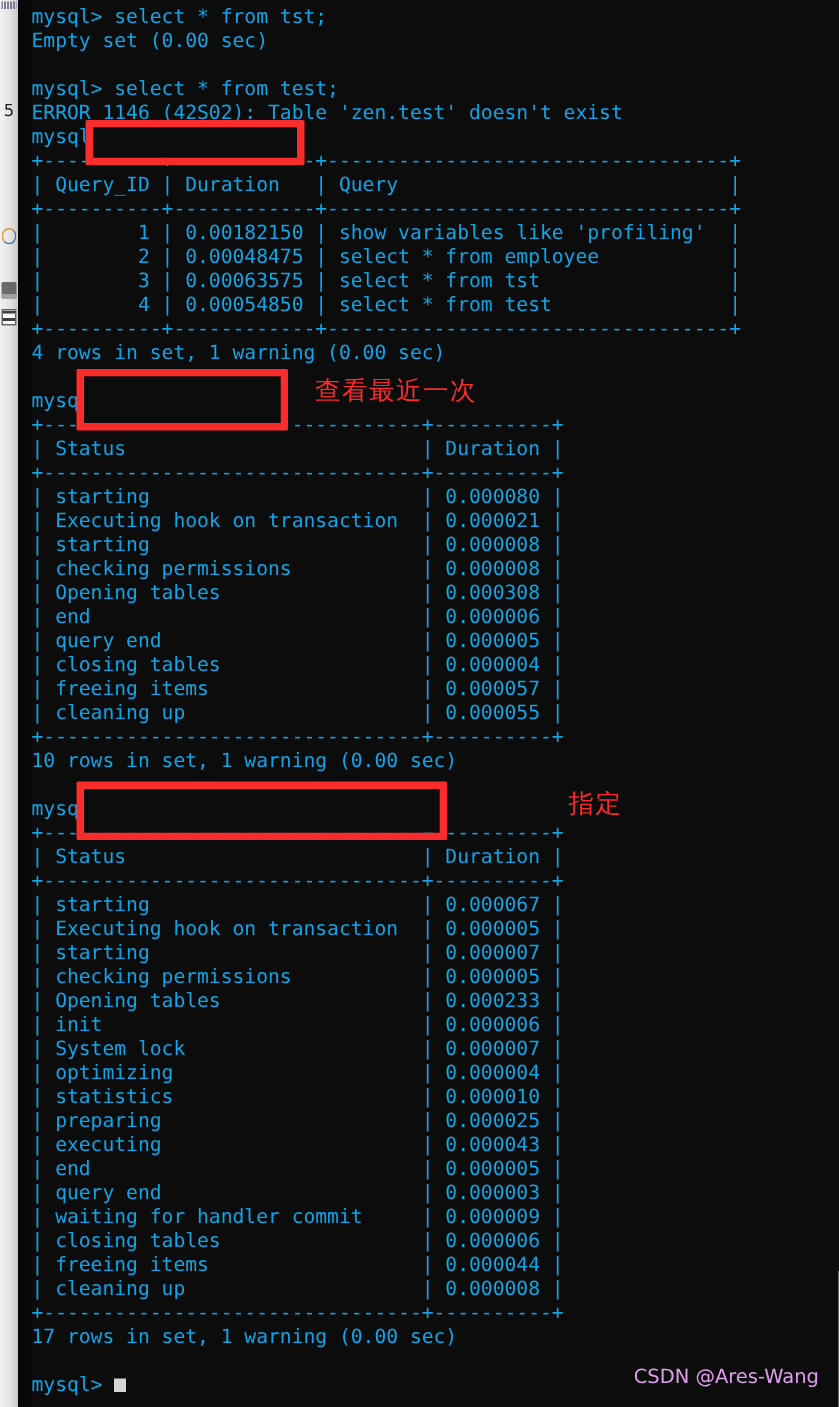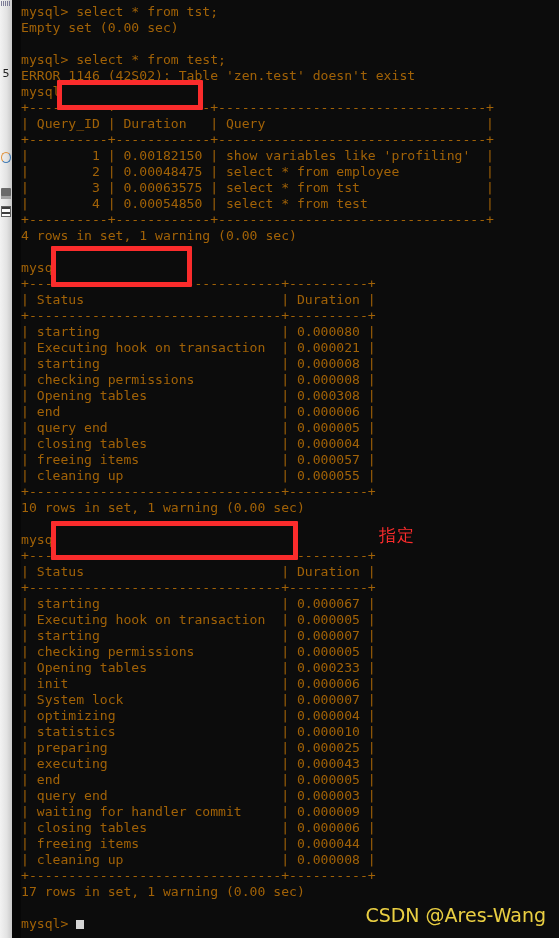--- a/index.html
+++ b/index.html
@@ -67,21 +67,21 @@
     position: absolute; left: 12px; top: 0;
     width: 9px; height: 938px;
     background: #070707;
     z-index: 5;
   }
   
   #term {
     position: absolute;
     left: 21px; top: 0;
     width: 538px; height: 938px;
-    color: #a16207;
+    color: #0ea5e9;
     font-size: 13.1px;
     line-height: 16px;
     letter-spacing: 0px;
     white-space: pre;
     z-index: 2;
     padding-top: 4px;
   }
   #term .line { height: 16px; }
   #term .blank { height: 16px; }
   .cursor {
@@ -111,23 +111,23 @@
     font-size: 17px;
     font-weight: 400;
     letter-spacing: 1px;
     z-index: 4;
     white-space: nowrap;
   }
   
   #watermark {
     position: absolute;
     right: 13px; bottom: 12px;
-    color: #fde047;
+    color: #f0abfc;
     font-family: "DejaVu Sans", "Liberation Sans", sans-serif;
-    font-size: 19px;
+    font-size: 13px;
     opacity: .92;
     z-index: 4;
     white-space: nowrap;
   }
 </style>
 </head>
 <body>
 
 <div id="screen">
 
@@ -145,17 +145,18 @@
   <div class="redbox" style="left:57px; top:80px; width:146px; height:30px;">
     <div class="inner"></div>
   </div>
   <div class="redbox" style="left:51px; top:246px; width:141px; height:41px;">
     <div class="inner"></div>
   </div>
   <div class="redbox" style="left:51px; top:521px; width:247px; height:39px;">
     <div class="inner"></div>
   </div>
 
+  <div class="cn-note" style="left:210px; top:249px;">查看最近一次</div>
   <div class="cn-note" style="left:352px; top:524px;margin-left:27px;">指定</div>
 
   <div id="watermark">CSDN @Ares-Wang</div>
 
 </div>
 
 </body></html>

